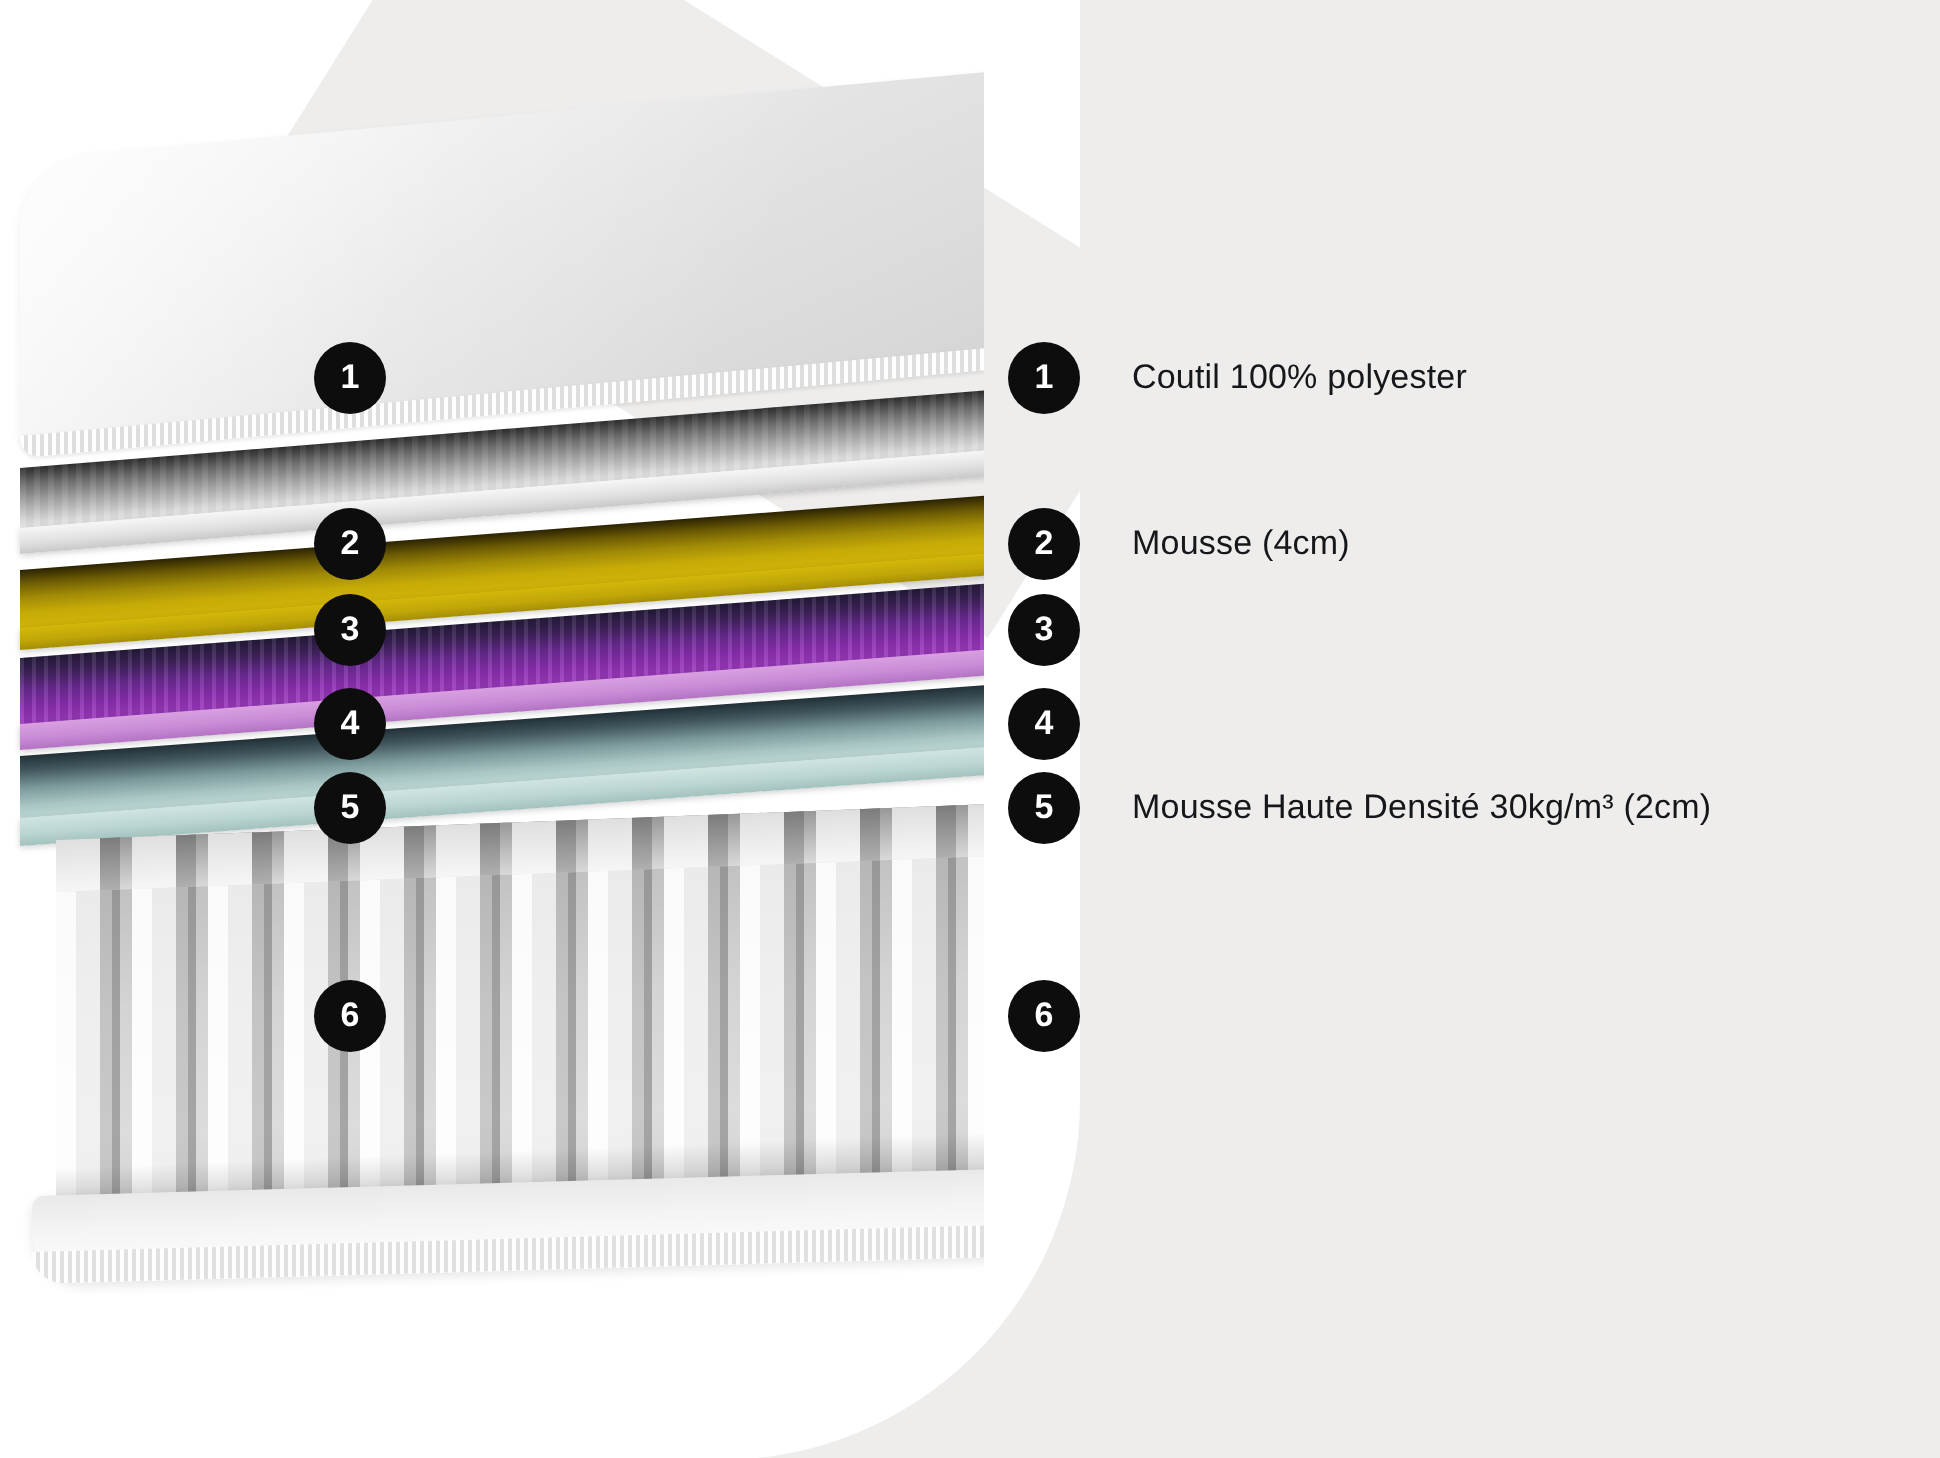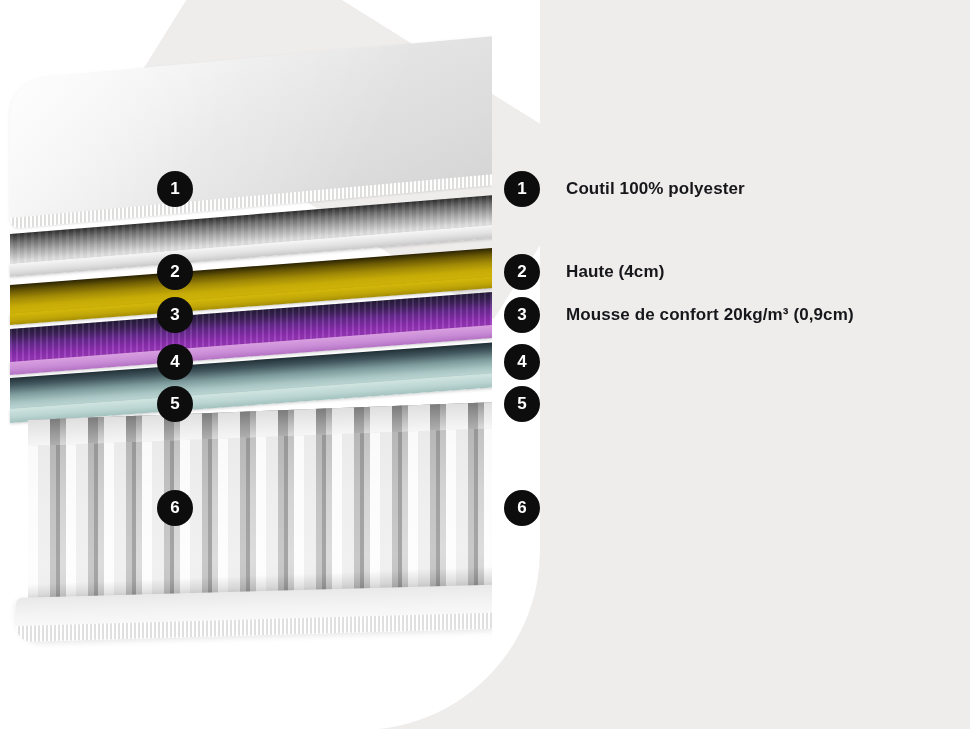--- a/index.html
+++ b/index.html
@@ -277,21 +277,21 @@
   .legend-row {
     position: absolute;
     left: 0;
     display: flex;
     align-items: center;
     height: 36px;
   }
   .legend-label {
     margin-left: 62px;
     font-size: 17px;
-    font-weight: 700;
+    font-weight: 400;
     color: #16171a;
     white-space: nowrap;
     letter-spacing: .1px;
   }
   .legend-row .badge { left: 0; top: 0; }
 </style>
 </head>
 <body>
 
 <div id="stage">
@@ -366,40 +366,40 @@
       <div class="badge">
           <span>1</span>
         </div>
       <div class="legend-label">Coutil 100% polyester</div>
     </div>
 
     <div class="legend-row" style="top:254px;">
       <div class="badge">
           <span>2</span>
         </div>
-      <div class="legend-label">Haute (4cm)</div>
+      <div class="legend-label">Mousse (4cm)</div>
     </div>
 
     <div class="legend-row" style="top:297px;">
       <div class="badge">
           <span>3</span>
         </div>
-      <div class="legend-label">Mousse de confort 20kg/m³ (0,9cm)</div>
     </div>
 
     <div class="legend-row" style="top:344px;">
       <div class="badge">
           <span>4</span>
         </div>
     </div>
 
     <div class="legend-row" style="top:386px;">
       <div class="badge">
           <span>5</span>
         </div>
+      <div class="legend-label">Mousse Haute Densité 30kg/m³ (2cm)</div>
     </div>
 
     <div class="legend-row" style="top:490px;">
       <div class="badge">
           <span>6</span>
         </div>
     </div>
 
   </div>
 </div>

